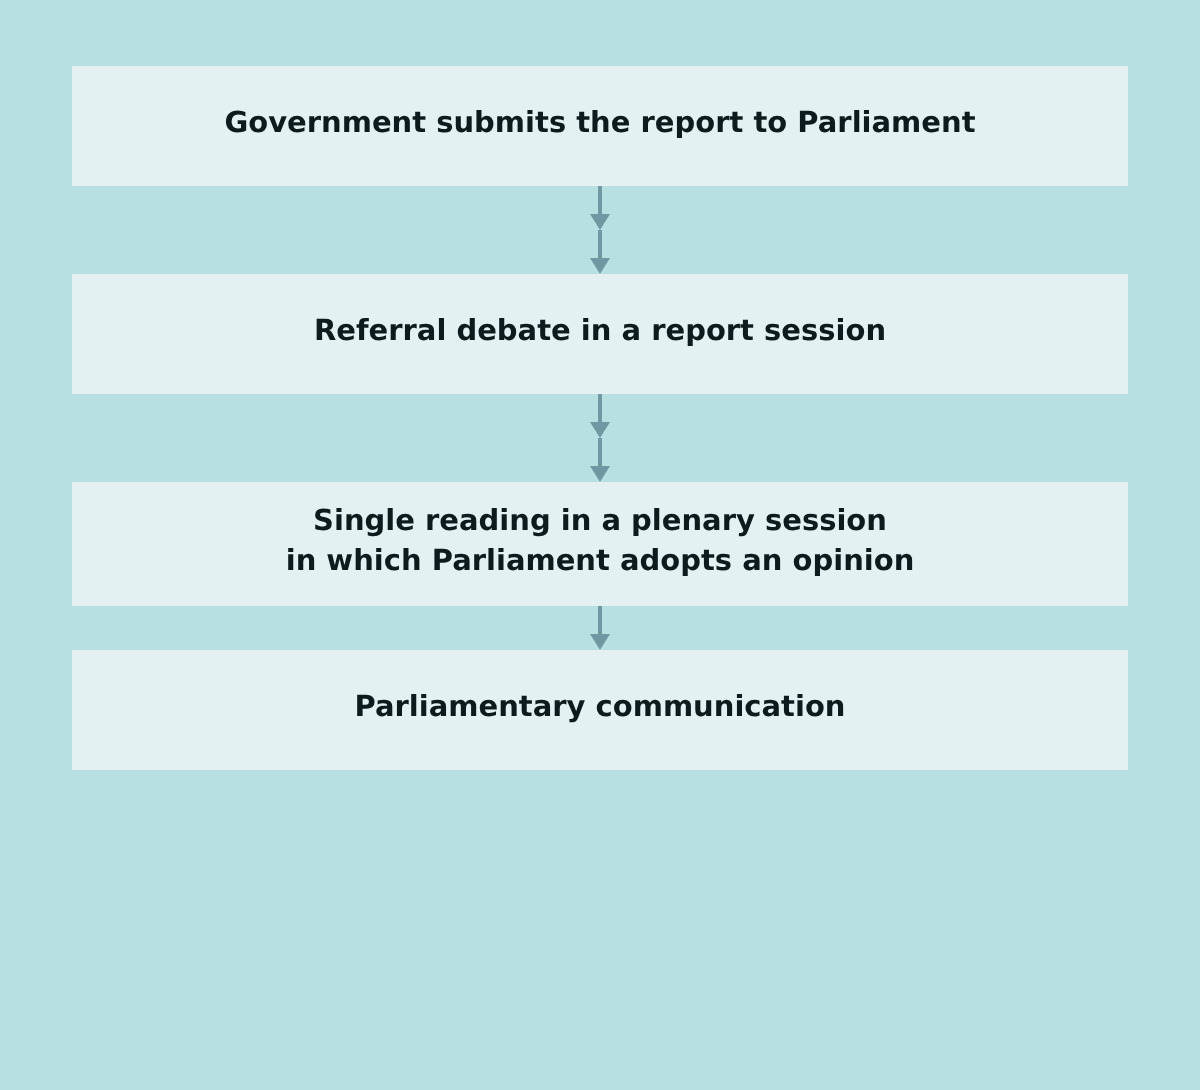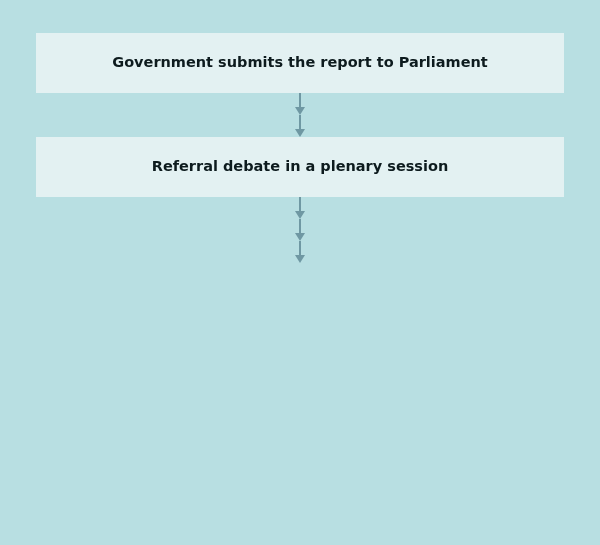--- a/index.html
+++ b/index.html
@@ -90,40 +90,47 @@
 
 
   <div class="connector">
     <span class="arrow">
       <span class="shaft"></span>
         <span class="head"></span>
     </span>
   </div>
 
   <div class="step h1">
-    <span class="step-text">Referral debate in a plenary session</span>
+    <span class="step-text">Referral debate in a report session</span>
   </div>
 
   <div class="connector">
     <span class="arrow">
       <span class="shaft"></span>
         <span class="head"></span>
     </span>
   </div>
 
 
   <div class="connector">
     <span class="arrow">
       <span class="shaft"></span>
         <span class="head"></span>
     </span>
   </div>
 
+  <div class="step h2">
+    <span class="step-text">Single reading in a plenary session
+in which Parliament adopts an opinion</span>
+  </div>
 
   <div class="connector">
     <span class="arrow">
       <span class="shaft"></span>
         <span class="head"></span>
     </span>
   </div>
 
+  <div class="step h1">
+    <span class="step-text">Parliamentary communication</span>
+  </div>
 
 </div>
 
 </body></html>

